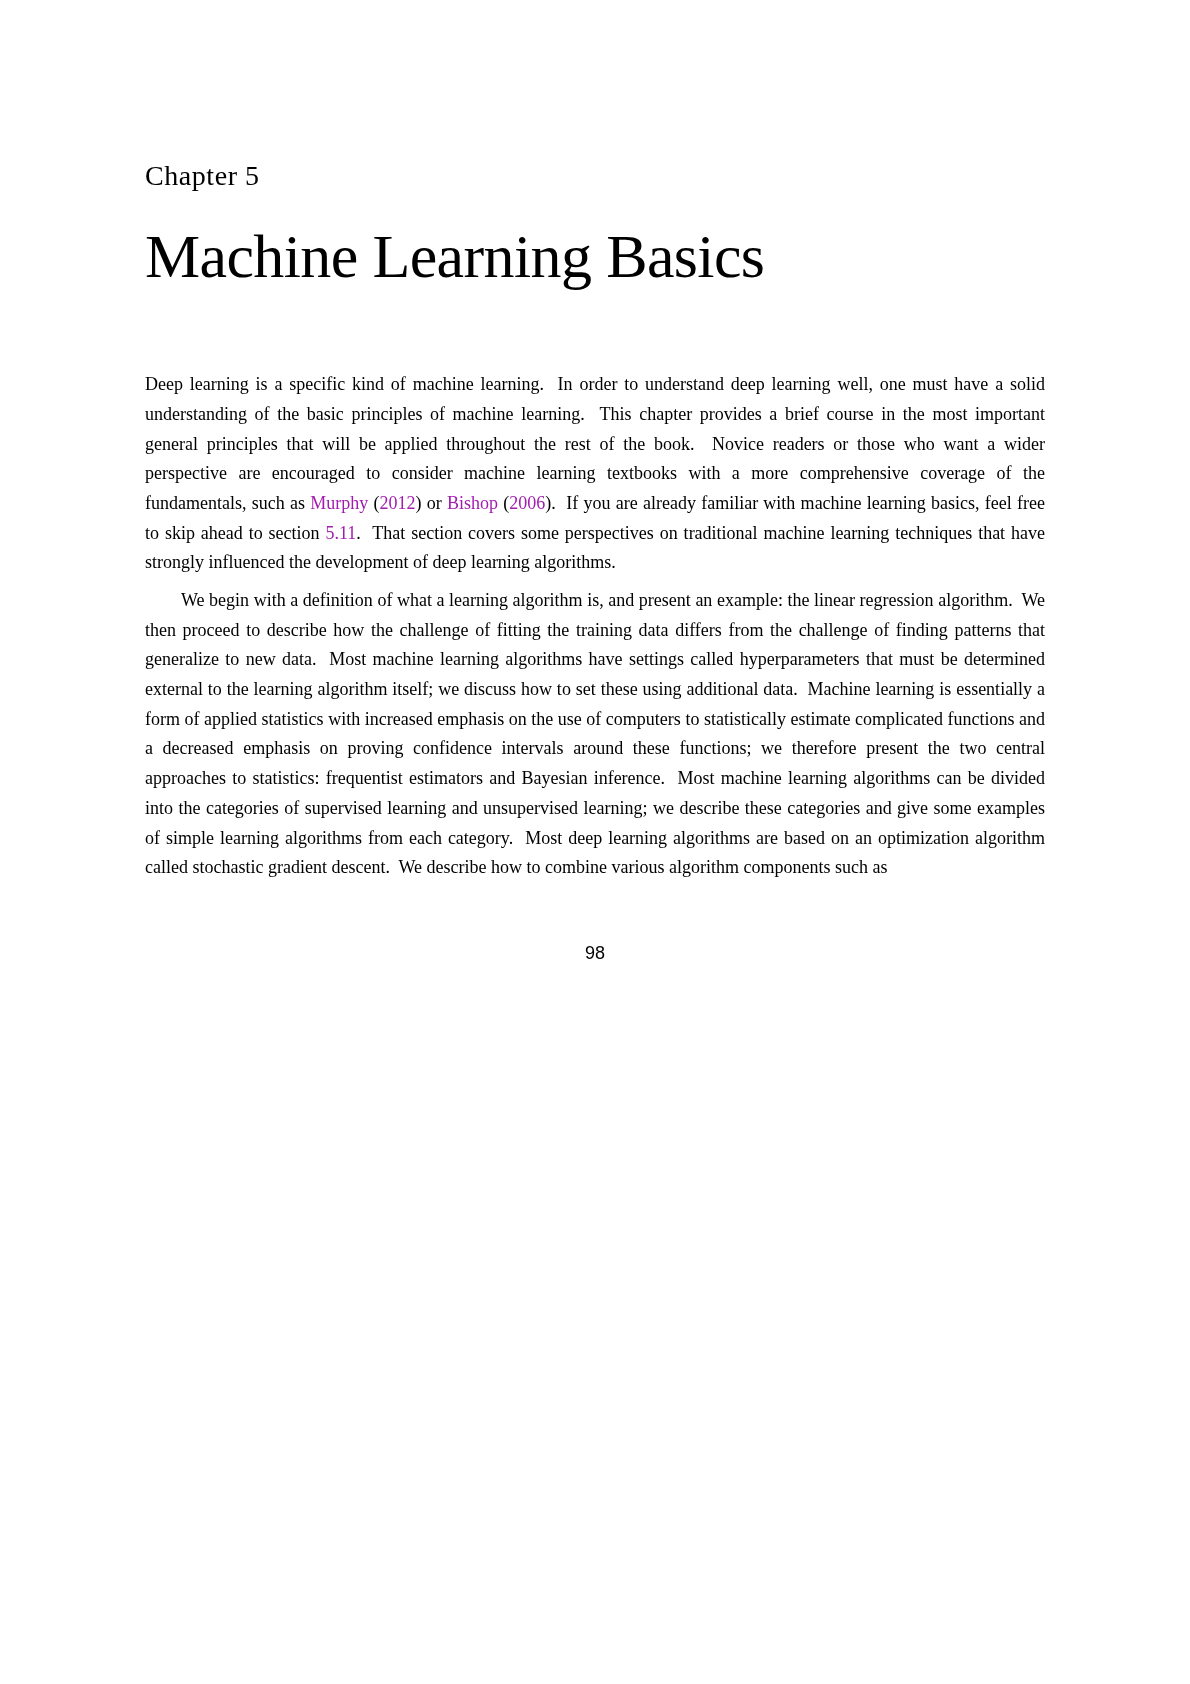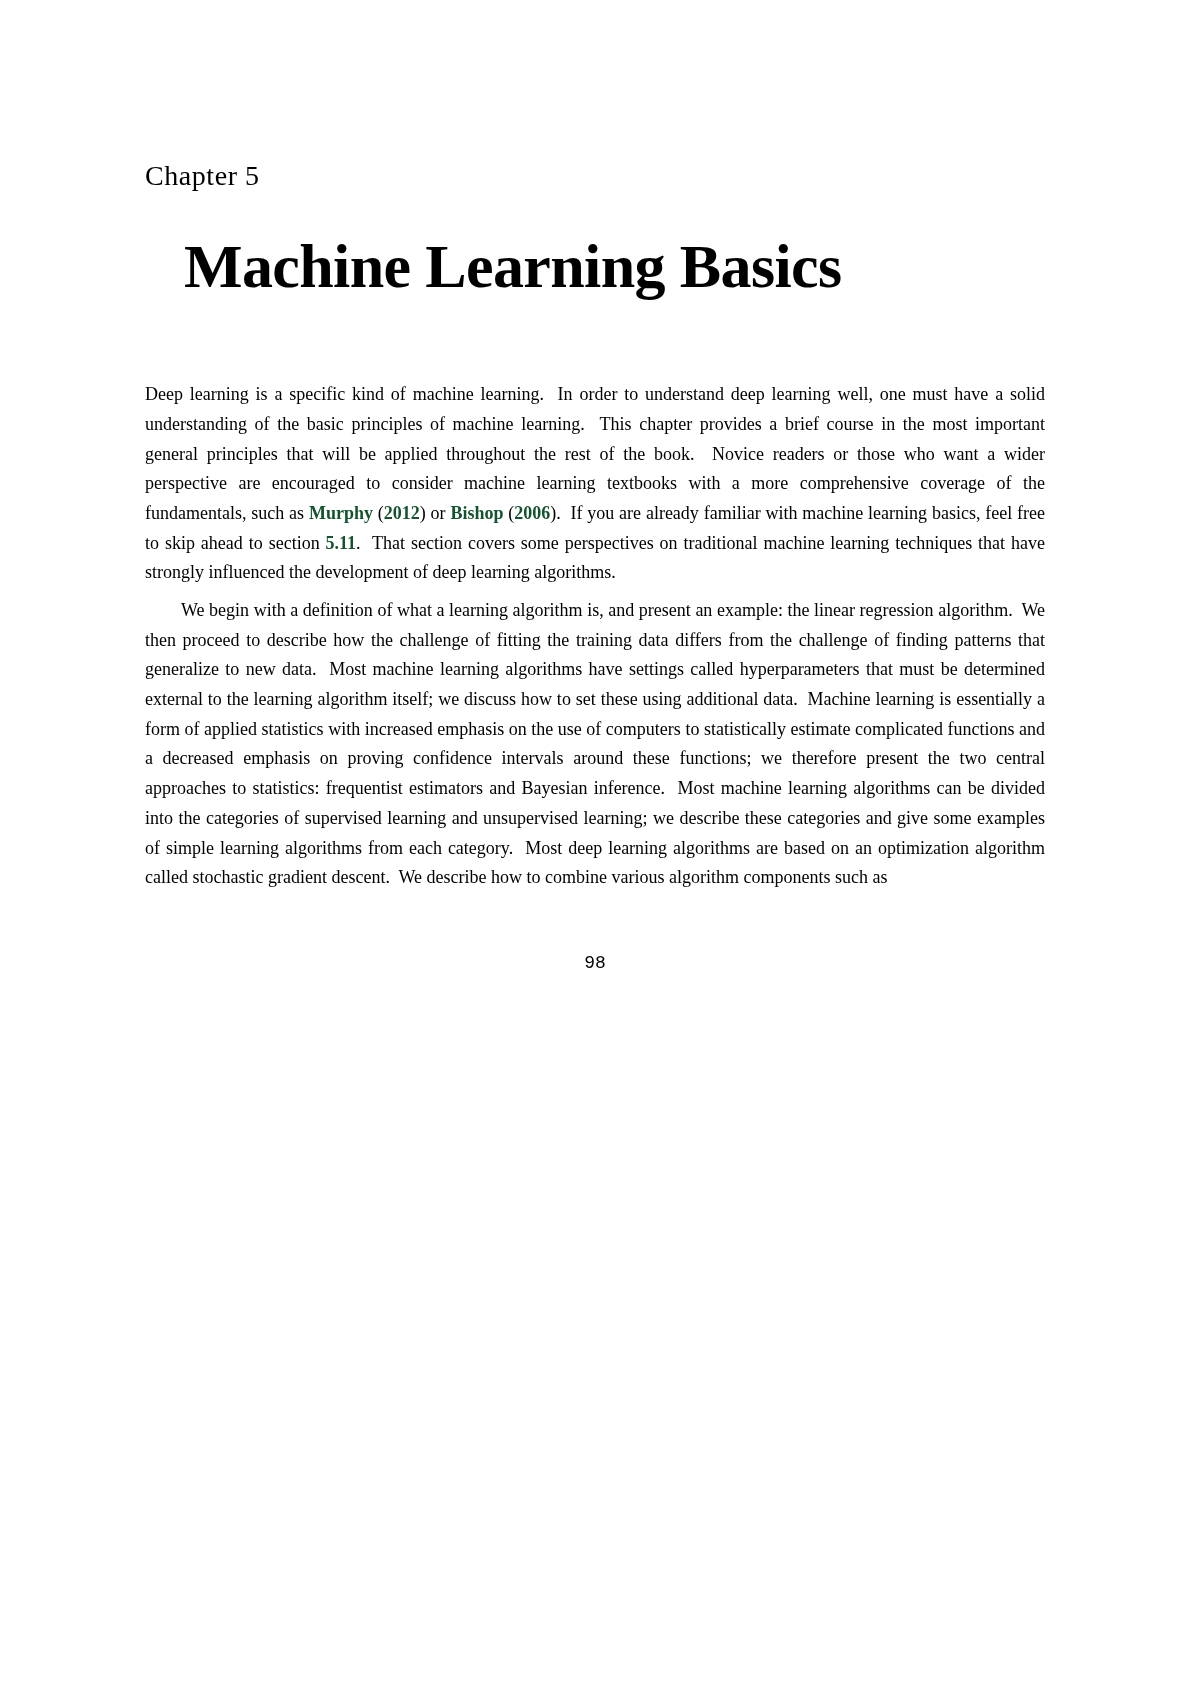--- a/index.html
+++ b/index.html
@@ -19,62 +19,60 @@
     .page {
       width: 1190px;
       min-height: 1684px;
       padding: 160px 145px 100px 145px;
       position: relative;
     }
 
     .chapter-label {
       font-size: 28px;
       font-weight: normal;
-      margin-bottom: 40px;
+      margin-bottom: 30px;
       letter-spacing: 0.02em;
       font-family: "Computer Modern", Georgia, serif;
     }
 
     .chapter-title {
       font-size: 62px;
-      font-weight: bold;
+      font-weight: normal;
       margin-bottom: 80px;
       letter-spacing: -0.01em;
       font-family: "Computer Modern", Georgia, serif;
       line-height: 1.1;
-      margin-left: 39px;
     }
 
     .body-text {
       font-size: 18px;
       line-height: 1.65;
       text-align: justify;
       font-family: "Computer Modern", Georgia, "Times New Roman", serif;
     }
 
     .body-text p {
       margin-bottom: 0;
     }
 
     .body-text p + p {
       text-indent: 2em;
       margin-top: 8px;
     }
 
     .link-green {
-      color: #14532d;
+      color: #a21caf;
       text-decoration: none;
-      font-weight: bold;
     }
 
     .page-number {
       text-align: center;
       font-size: 18px;
       margin-top: 60px;
-      font-family: Liberation Mono, monospace;
+      font-family: Liberation Sans, sans-serif;
     }
   </style>
 </head>
 <body>
 
 <div class="page">
 
   <h2 class="chapter-label">Chapter 5</h2>
 
   <h1 class="chapter-title">Machine Learning Basics</h1>

